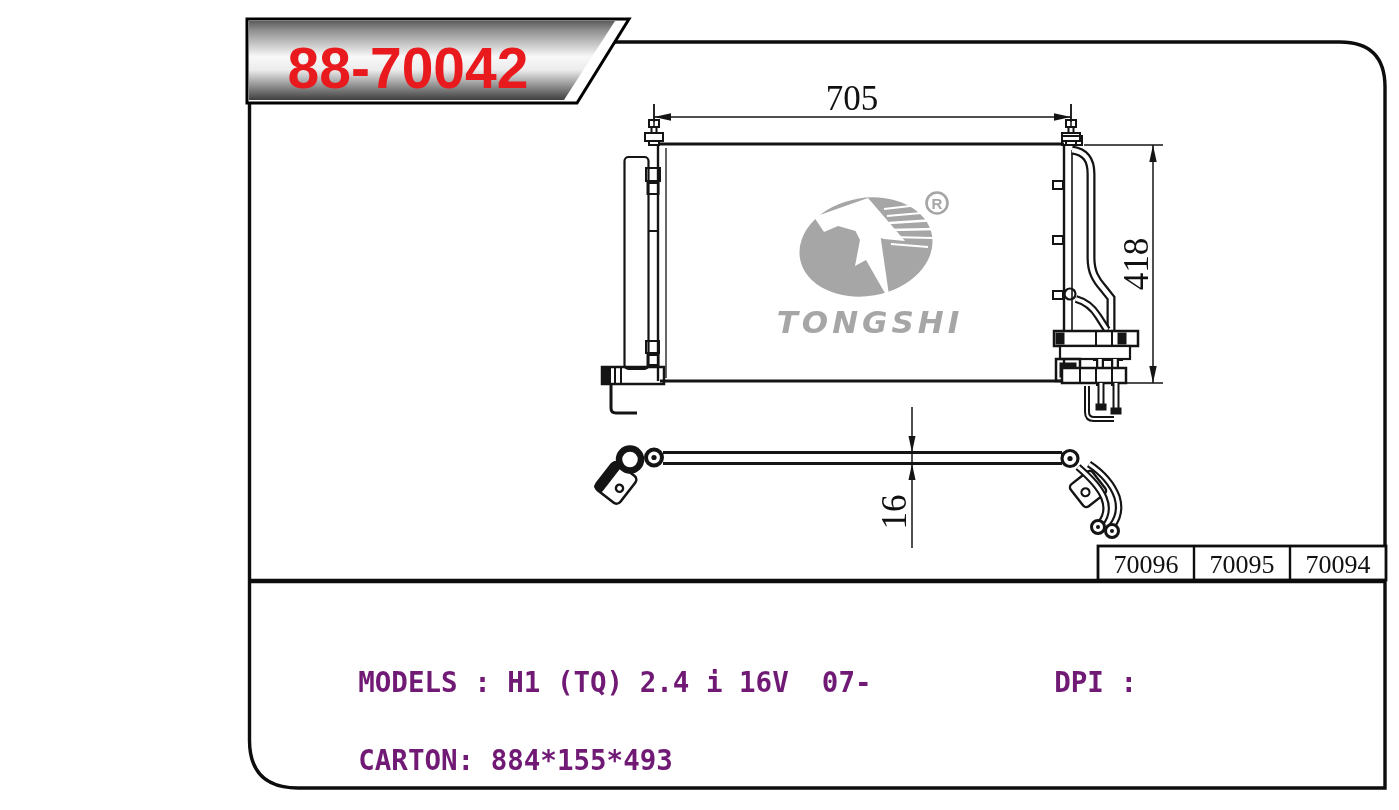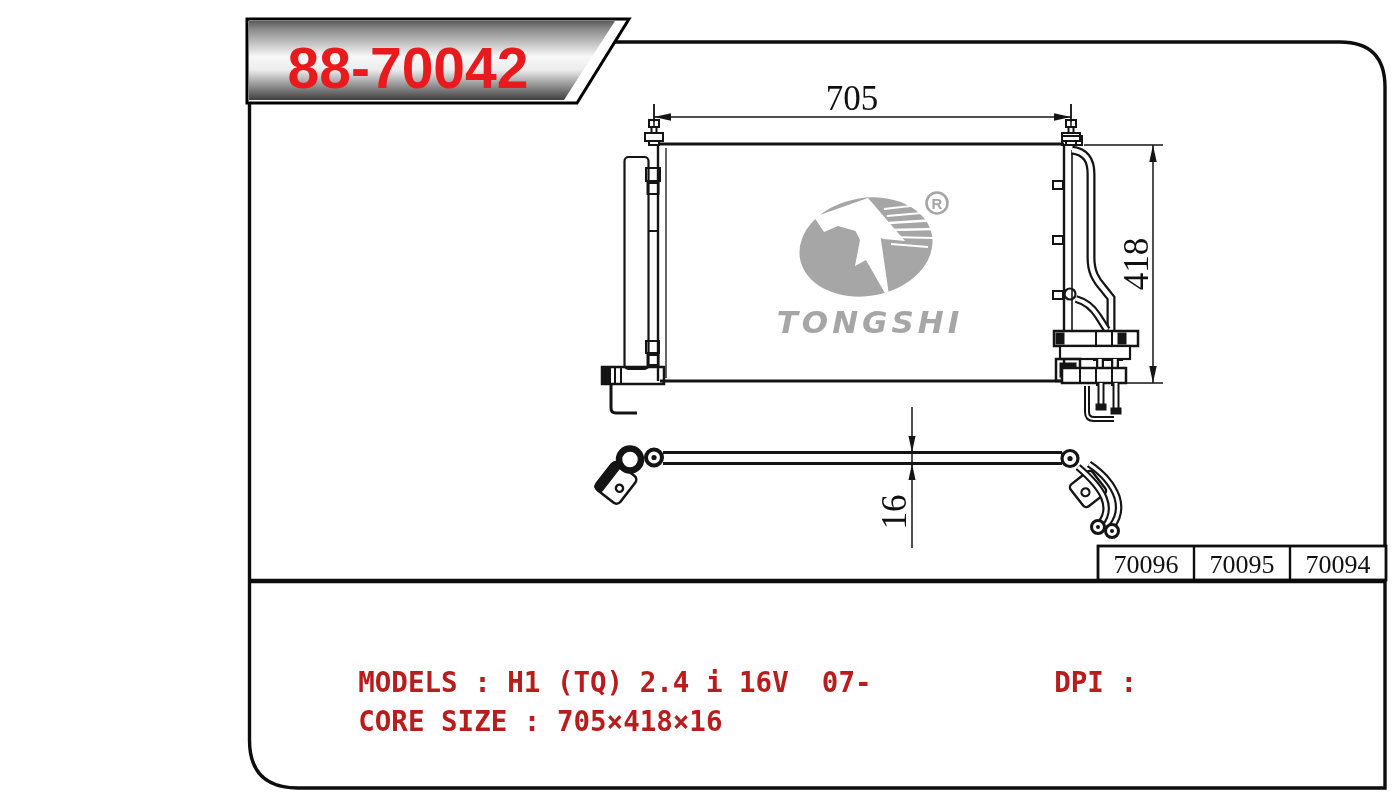--- a/index.html
+++ b/index.html
@@ -1,19 +1,19 @@
 <!DOCTYPE html>
 <html><head>
 <meta charset="utf-8">
 <style>
   html,body{margin:0;padding:0;background:#ffffff;}
   .page{position:relative;width:1399px;height:810px;background:#fff;overflow:hidden;
         font-family:"Liberation Sans",sans-serif;}
   .page svg{position:absolute;top:0;left:0;}
-  .spec-line{position:absolute;white-space:pre;color:#b91c1c;
+  .spec-line{position:absolute;white-space:pre;color:#701a75;
              font:700 27.5px "DejaVu Sans Mono",monospace;}
   .dim-text{font-family:"Liberation Serif",serif;fill:#111;}
   .ref-text{font-family:"Liberation Serif",serif;fill:#111;}
   .banner-text{font-family:"Liberation Sans",sans-serif;font-weight:bold;}
   .brand-text{font-family:"DejaVu Sans",sans-serif;font-weight:bold;font-style:italic;}
 </style>
 </head>
 <body>
 
 <div class="page">
@@ -198,20 +198,20 @@
   <g>
     <polygon points="247,19 629,19 577,103 247,103" fill="#ffffff" stroke="#000" stroke-width="3"></polygon>
     <polygon points="249,21 615,21 564,100 249,100" fill="url(#bannerGrad)"></polygon>
     <text class="banner-text" x="408" y="88" font-size="57" text-anchor="middle" fill="#e81a1d">88-70042</text>
   </g>
 </svg>
 
   <div class="spec-line" style="left:292px;top:634px">
     <span>MODELS</span><span> : </span><span>H1 (TQ) 2.4 i 16V  07-</span>
   </div>
-  <div class="spec-line" style="left:292px;top:673px">
-    <span>CORE SIZE</span><span> : </span><span>705×418×16</span>
+  <div class="spec-line" style="left:292px;top:712px">
+    <span>CARTON</span><span>: </span><span>884*155*493</span>
   </div>
   <div class="spec-line" style="left:988px;top:634px">
     <span>DPI</span><span> :</span><span></span>
   </div>
 
 </div>
 
 </body></html>

